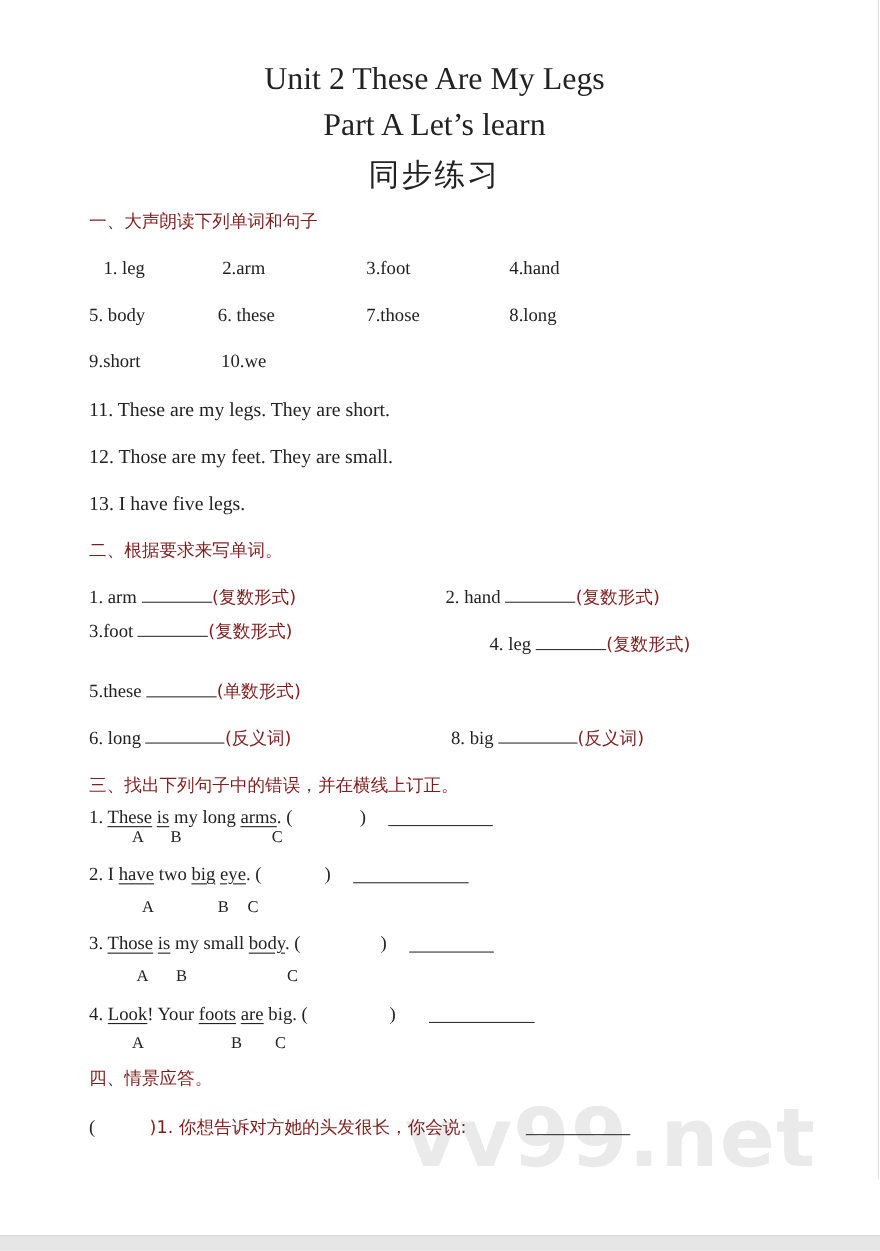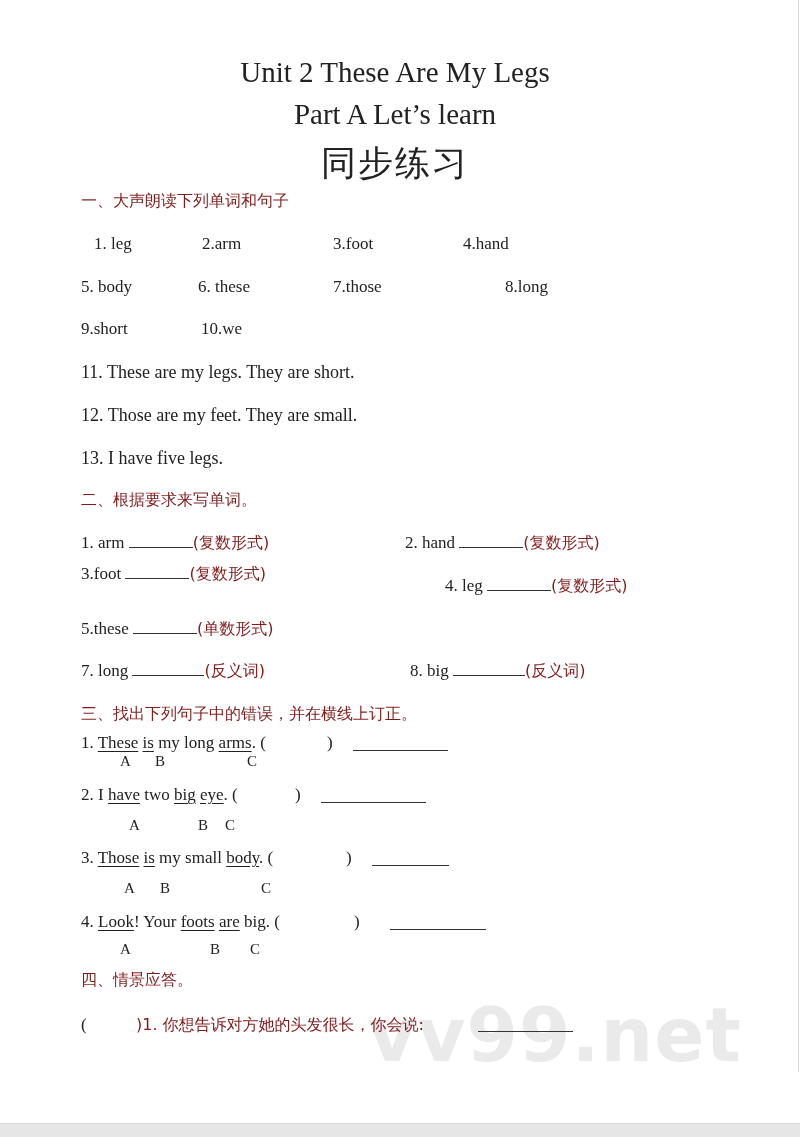--- a/index.html
+++ b/index.html
@@ -7,21 +7,21 @@
     width: 800px; height: 1137px; overflow: hidden;
     background: #ffffff; position: relative;
     font-family: "Liberation Serif", "DejaVu Serif", serif;
     color: #222;
   }
   .page { position: absolute; left: 0; top: 0; width: 798px; height: 1072px; background: #fff; border-right: 1px solid #ddd; }
   .bottom-bar { position: absolute; left: 0; top: 1123px; width: 800px; height: 14px; background: #e6e6e6; border-top: 1px solid #d8d8d8; }
   .title { position: absolute; left: 0; width: 790px; text-align: center; color: #222; }
   .t1 { top: 56px; font-size: 29px; }
   .t2 { top: 98px; font-size: 29px; }
-  .t3 { top: 140px; font-size: 35px; font-family: "DejaVu Sans", sans-serif; letter-spacing: 2px; }
+  .t3 { top: 140px; font-size: 28px; font-family: "DejaVu Sans", sans-serif; letter-spacing: 2px; }
   .line { position: absolute; left: 81px; font-size: 18px; white-space: nowrap; }
   .cn { font-family: "DejaVu Sans", sans-serif; font-size: 16px; color: #7f1d1d; }
   .item { position: absolute; font-size: 17px; white-space: nowrap; }
   .blank { display: inline-block; border-bottom: 1px solid #333; height: 14px; vertical-align: baseline; }
   u { text-decoration: underline; text-underline-offset: 3px; }
   .abc { position: absolute; font-size: 15px; }
   .watermark { position: absolute; left: 368px; top: 992px; font-family: "DejaVu Sans", sans-serif; font-weight: bold; font-size: 74px; color: #d9d9d9; opacity: 0.55; letter-spacing: 1px; }
 </style>
 </head>
 <body>
@@ -35,21 +35,21 @@
   <div class="line cn" style="top:191px;">一、大声朗读下列单词和句子</div>
 
   <div class="item" style="left:94px; top:234px;">1. leg</div>
   <div class="item" style="left:202px; top:234px;">2.arm</div>
   <div class="item" style="left:333px; top:234px;">3.foot</div>
   <div class="item" style="left:463px; top:234px;">4.hand</div>
 
   <div class="item" style="left:81px; top:277px;">5. body</div>
   <div class="item" style="left:198px; top:277px;">6. these</div>
   <div class="item" style="left:333px; top:277px;">7.those</div>
-  <div class="item" style="left:463px; top:277px;margin-left:42px;">8.long</div>
+  <div class="item" style="left:463px; top:277px;">8.long</div>
 
   <div class="item" style="left:81px; top:319px;">9.short</div>
   <div class="item" style="left:201px; top:319px;">10.we</div>
 
   <div class="line" style="top:362px;">11. These are my legs. They are short.</div>
   <div class="line" style="top:405px;text-align:right;">12. Those are my feet. They are small.</div>
   <div class="line" style="top:448px;">13. I have five legs.</div>
 
   <div class="line cn" style="top:490px;">二、根据要求来写单词。</div>
 
@@ -70,21 +70,21 @@
     <span>4. leg</span>
     <span class="blank" style="width:64px;"></span><span class="cn">(复数形式)</span>
   </div>
 
   <div class="item" style="left:81px; top:619px;">
     <span>5.these</span>
     <span class="blank" style="width:64px;"></span><span class="cn">(单数形式)</span>
   </div>
 
   <div class="item" style="left:81px; top:661px;">
-    <span>7. long</span>
+    <span>6. long</span>
     <span class="blank" style="width:72px;"></span><span class="cn">(反义词)</span>
   </div>
   <div class="item" style="left:410px; top:661px;">
     <span>8. big</span>
     <span class="blank" style="width:72px;"></span><span class="cn">(反义词)</span>
   </div>
 
   <div class="line cn" style="top:704px;">三、找出下列句子中的错误，并在横线上订正。</div>
 
   <div class="item" style="left:81px; top:733px;">

